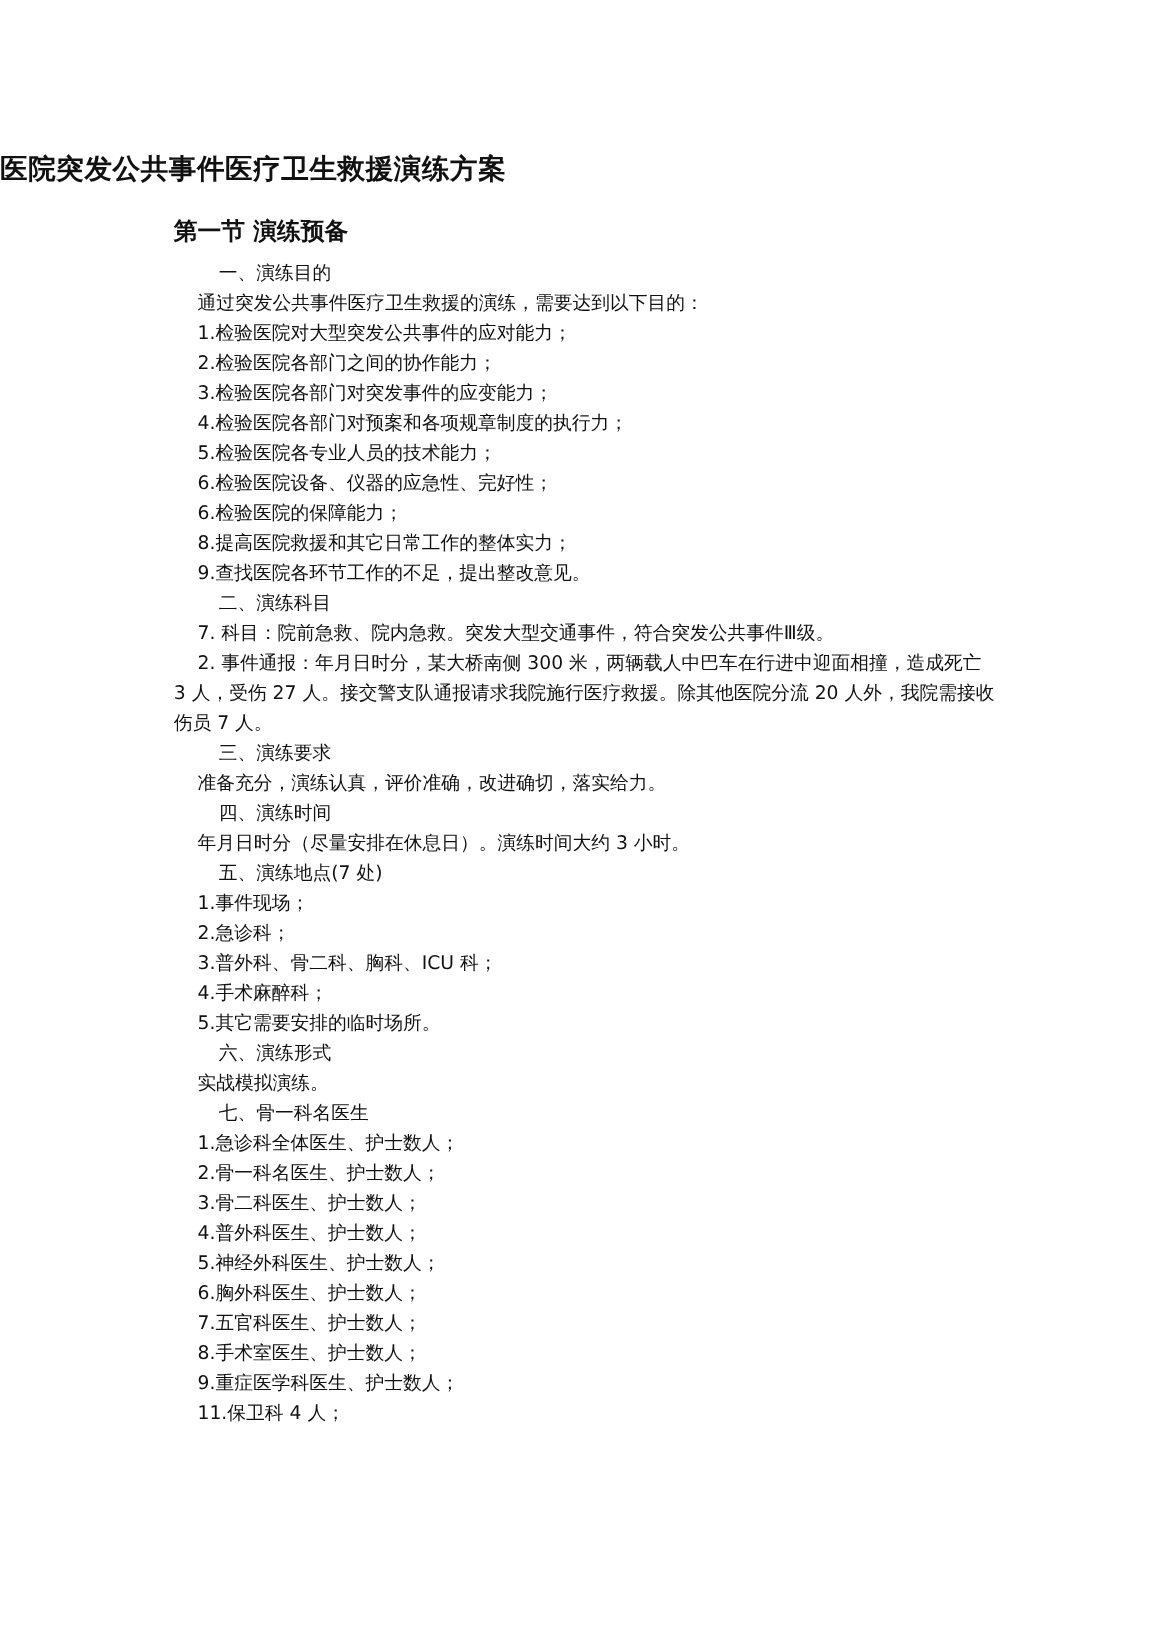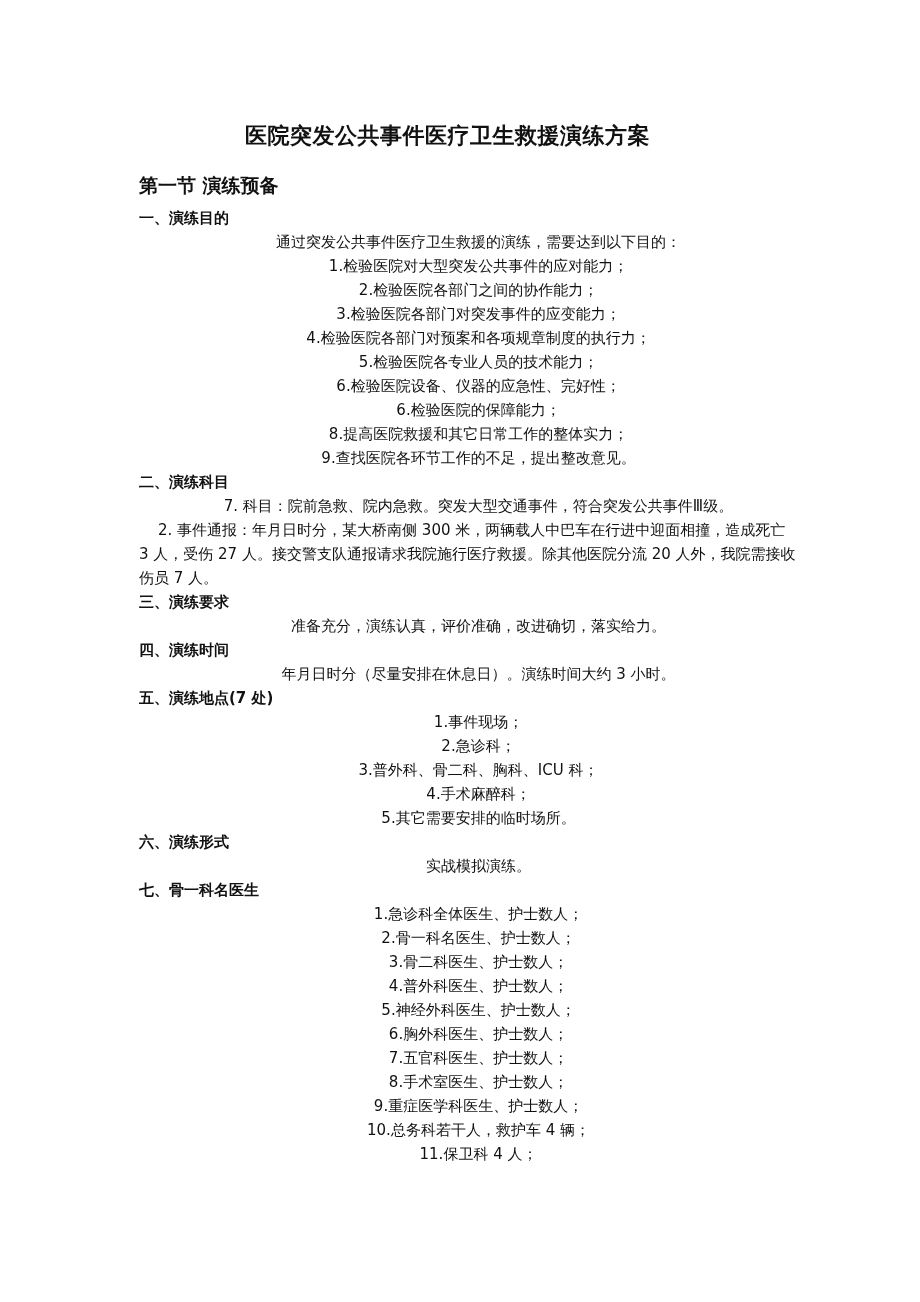--- a/index.html
+++ b/index.html
@@ -21,21 +21,21 @@
       top: 0;
       width: 920px;
       height: 1302px;
       background: #ffffff;
     }
     .doc-title {
       position: absolute;
       left: 0;
       top: 119px;
       width: 895px;
-      text-align: center;
+      text-align: left;
       font-size: 22px;
       line-height: 34px;
       font-weight: bold;
       letter-spacing: 0.5px;
     }
     .section-title {
       position: absolute;
       left: 139px;
       top: 170px;
       font-size: 19px;
@@ -48,25 +48,25 @@
       top: 206px;
       width: 660px;
     }
     .line {
       font-size: 15px;
       line-height: 24px;
       height: 24px;
       white-space: nowrap;
     }
     .heading {
-      font-weight: bold;
+      font-weight: normal;
+      margin-left: 36px;
     }
     .indent {
       padding-left: 19px;
-      text-align: center;
     }
     .wrap {
       white-space: normal;
       height: auto;
     }
     .para-first {
       text-indent: 19px;
     }
   </style>
 </head>
@@ -128,18 +128,17 @@
       <div class="line heading">七、骨一科名医生</div>
       <div class="line indent">1.急诊科全体医生、护士数人；</div>
       <div class="line indent">2.骨一科名医生、护士数人；</div>
       <div class="line indent">3.骨二科医生、护士数人；</div>
       <div class="line indent">4.普外科医生、护士数人；</div>
       <div class="line indent">5.神经外科医生、护士数人；</div>
       <div class="line indent">6.胸外科医生、护士数人；</div>
       <div class="line indent">7.五官科医生、护士数人；</div>
       <div class="line indent">8.手术室医生、护士数人；</div>
       <div class="line indent">9.重症医学科医生、护士数人；</div>
-      <div class="line indent">10.总务科若干人，救护车 4 辆；</div>
       <div class="line indent">11.保卫科 4 人；</div>
     </div>
 
   </div>
 </div>
 
 </body></html>

